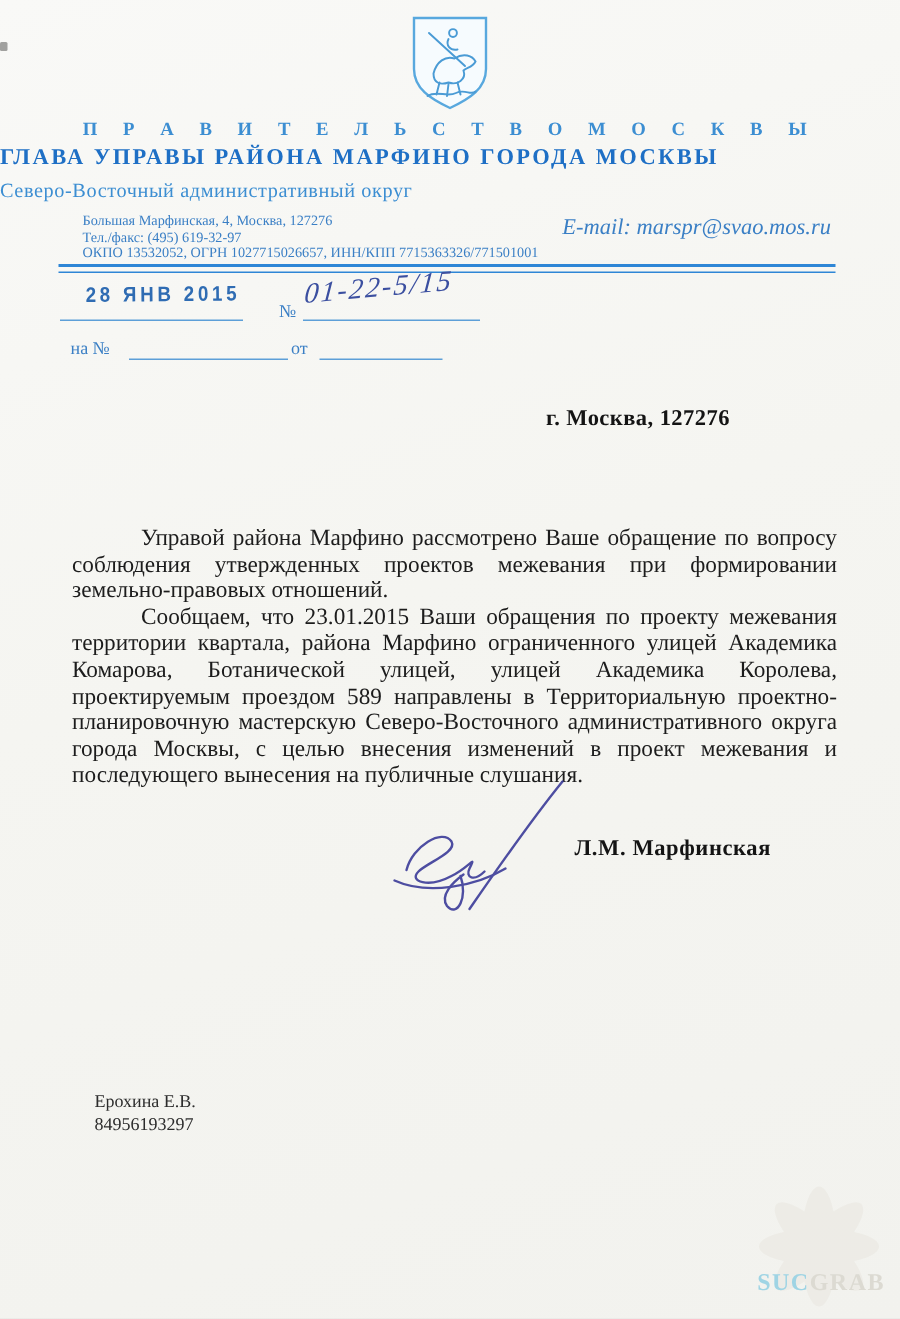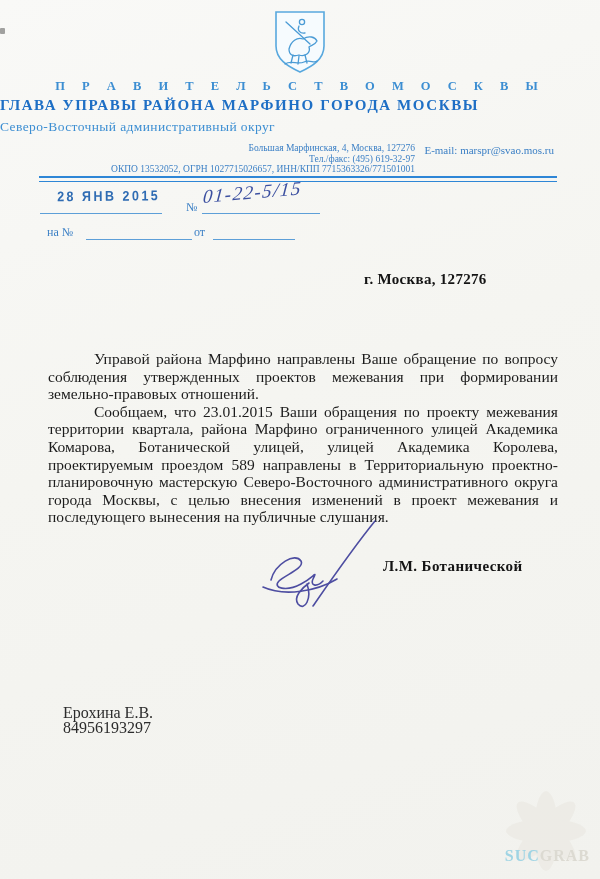--- a/index.html
+++ b/index.html
@@ -21,25 +21,25 @@
   .title-line{
     position:absolute;left:0;top:97px;width:600px;text-align:left;
     font-size:15px;font-weight:bold;letter-spacing:1.6px;color:#1e6fc5;white-space:nowrap;
   }
   .district-line{
     position:absolute;left:0;top:119px;width:600px;text-align:left;
     font-size:13.5px;color:#3c8ed2;letter-spacing:.4px;
   }
   .addr{
     position:absolute;left:55px;top:143px;width:360px;
-    font-size:9.5px;line-height:10.5px;color:#3a7fc5;text-align:right;
+    font-size:9.5px;line-height:10.5px;color:#3a7fc5;
   }
   .email{
     position:absolute;right:46px;top:144px;
-    font-size:11px;color:#3a7fc5;
+    font-size:15px;color:#3a7fc5;font-style:italic;
   }
   .double-rule{
     position:absolute;left:39px;top:176px;width:518px;height:3px;
     border-top:2.5px solid #2e86d6;border-bottom:1.5px solid #2e86d6;
   }
 
   
   .date-stamp{
     position:absolute;left:57px;top:189px;
     font-family:"Liberation Sans","DejaVu Sans",sans-serif;
@@ -68,21 +68,21 @@
     position:absolute;left:48px;top:350px;width:510px;
     font-size:15.5px;line-height:17.6px;text-align:justify;color:#1c1c1c;
   }
   .body-text p{margin:0;text-indent:46px;}
 
   
   .sig-svg{position:absolute;left:255px;top:518px;width:150px;height:102px;}
   .sig-name{position:absolute;left:383px;top:558px;font-size:15px;font-weight:bold;color:#141414;letter-spacing:.4px;}
 
   
-  .executor{position:absolute;left:63px;top:705px;font-size:16px;color:#2c2c2c;line-height:15px;}
+  .executor{position:absolute;left:63px;top:727px;font-size:12px;color:#2c2c2c;line-height:15px;}
 
   
   .wm-orn{position:absolute;right:2px;bottom:0;width:104px;height:96px;opacity:.55;}
   .wm-text{
     position:absolute;right:10px;bottom:14px;
     font-family:Liberation Serif, serif;
     font-size:16px;font-weight:bold;letter-spacing:1px;white-space:nowrap;
   }
   .wm-a{color:#9fd4e4;}
   .wm-b{color:#dcdad2;}
@@ -125,33 +125,33 @@
   <div class="num-value">01-22-5/15</div>
   <div class="ref-underline u2"></div>
   <span class="on-num">на №</span>
   <div class="ref-underline u3"></div>
   <span class="from-label">от</span>
   <div class="ref-underline u4"></div>
 
   <div class="recipient">г. Москва, 127276</div>
 
   <div class="body-text">
-    <p>Управой района Марфино направлены Ваше обращение по вопросу соблюдения утвержденных проектов межевания при формировании земельно-правовых отношений.</p>
+    <p>Управой района Марфино рассмотрено Ваше обращение по вопросу соблюдения утвержденных проектов межевания при формировании земельно-правовых отношений.</p>
     <p>Сообщаем, что 23.01.2015 Ваши обращения по проекту межевания территории квартала, района Марфино ограниченного улицей Академика Комарова, Ботанической улицей, улицей Академика Королева, проектируемым проездом 589 направлены в Территориальную проектно-планировочную мастерскую Северо-Восточного административного округа города Москвы, с целью внесения изменений в проект межевания и последующего вынесения на публичные слушания.</p>
   </div>
 
   <svg class="sig-svg" viewBox="0 0 150 102">
     <g stroke="#3c3c99" stroke-width="1.6" fill="none" stroke-linecap="round" opacity=".9">
       <path d="M16,62 C20,46 40,34 46,43 C50,50 30,57 24,63 C17,70 31,74 46,66 C58,60 63,51 58,61 C55,67 61,70 68,63"></path>
       <path d="M8,69 C30,79 62,73 82,61"></path>
       <path d="M52,66 C57,80 50,94 43,86 C38,79 47,70 54,65"></path>
       <path d="M58,88 C76,62 98,30 120,3"></path>
     </g>
   </svg>
-  <div class="sig-name">Л.М. Ботанической</div>
+  <div class="sig-name">Л.М. Марфинская</div>
 
   <div class="executor">
     <div>Ерохина Е.В.</div>
     <div>84956193297</div>
   </div>
 
   <svg class="wm-orn" viewBox="0 0 104 96">
     <g fill="#e9e7e0">
       <ellipse cx="52" cy="48" rx="12" ry="40"></ellipse>
       <ellipse cx="52" cy="48" rx="12" ry="40" transform="rotate(45 52 48)"></ellipse>

